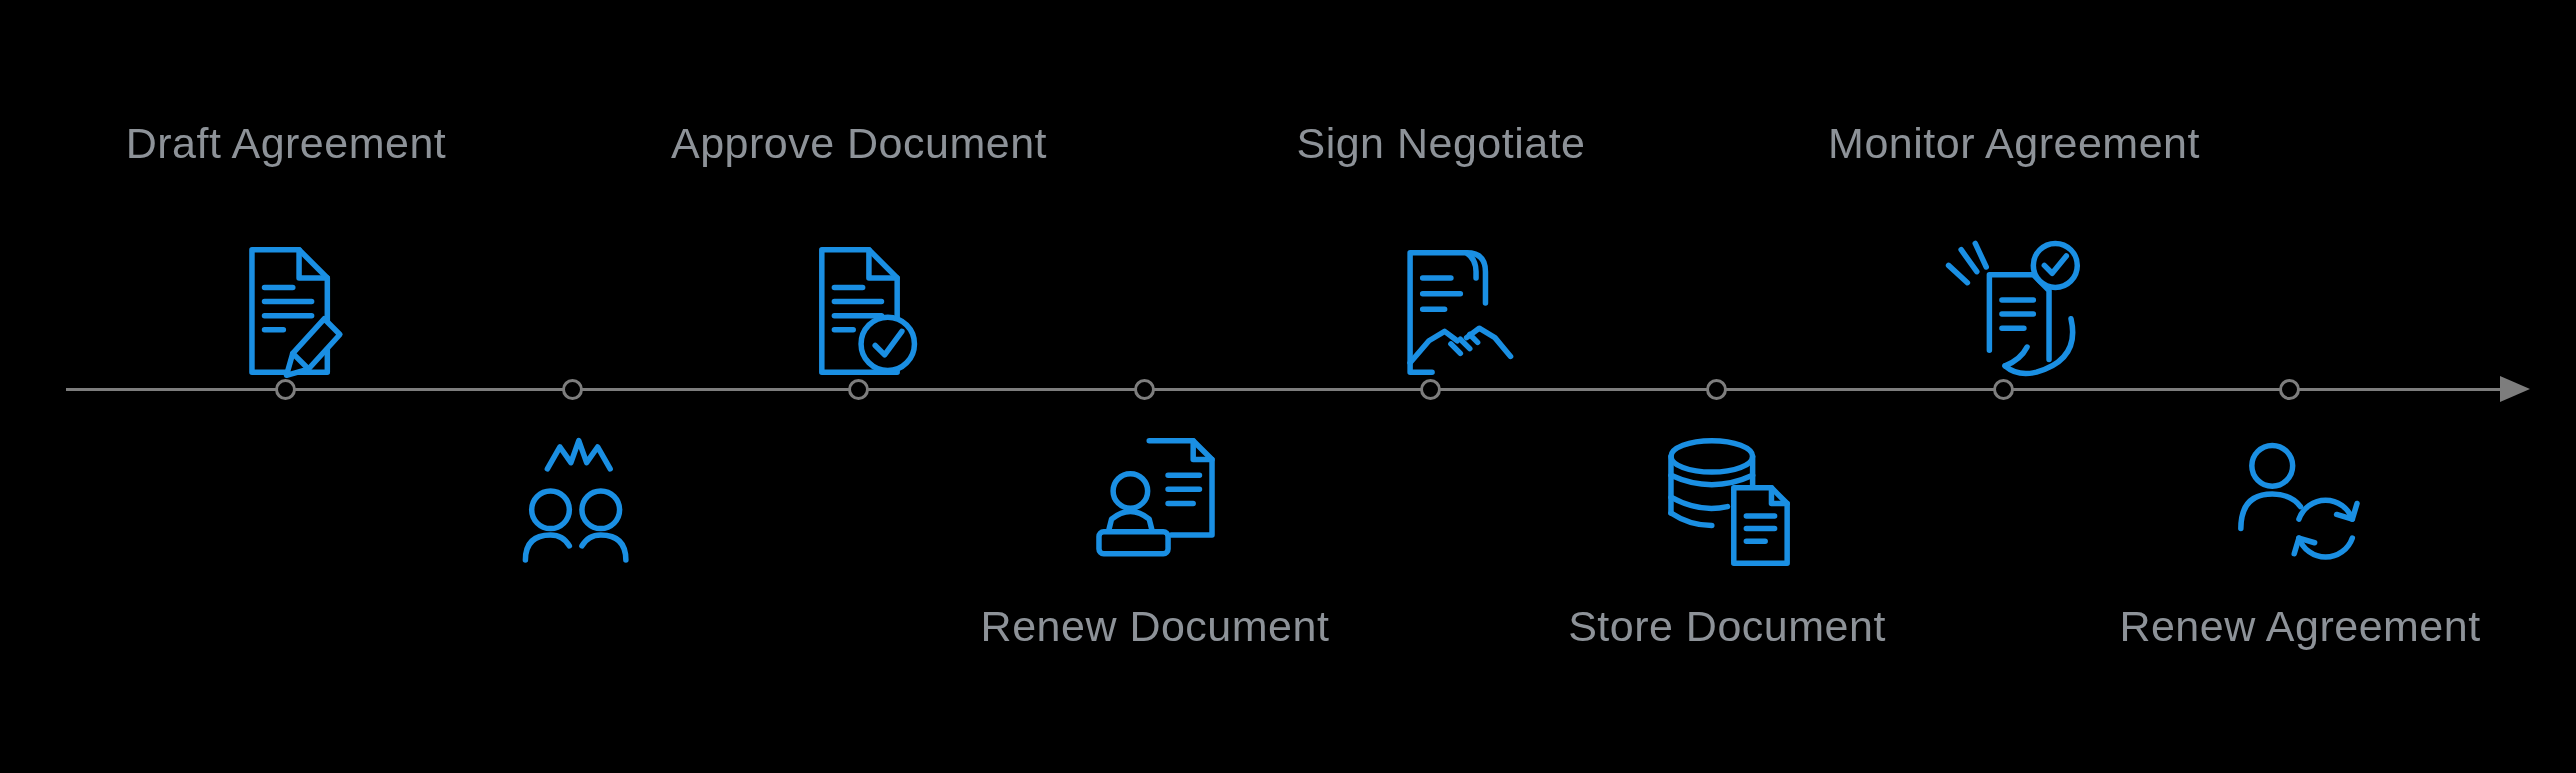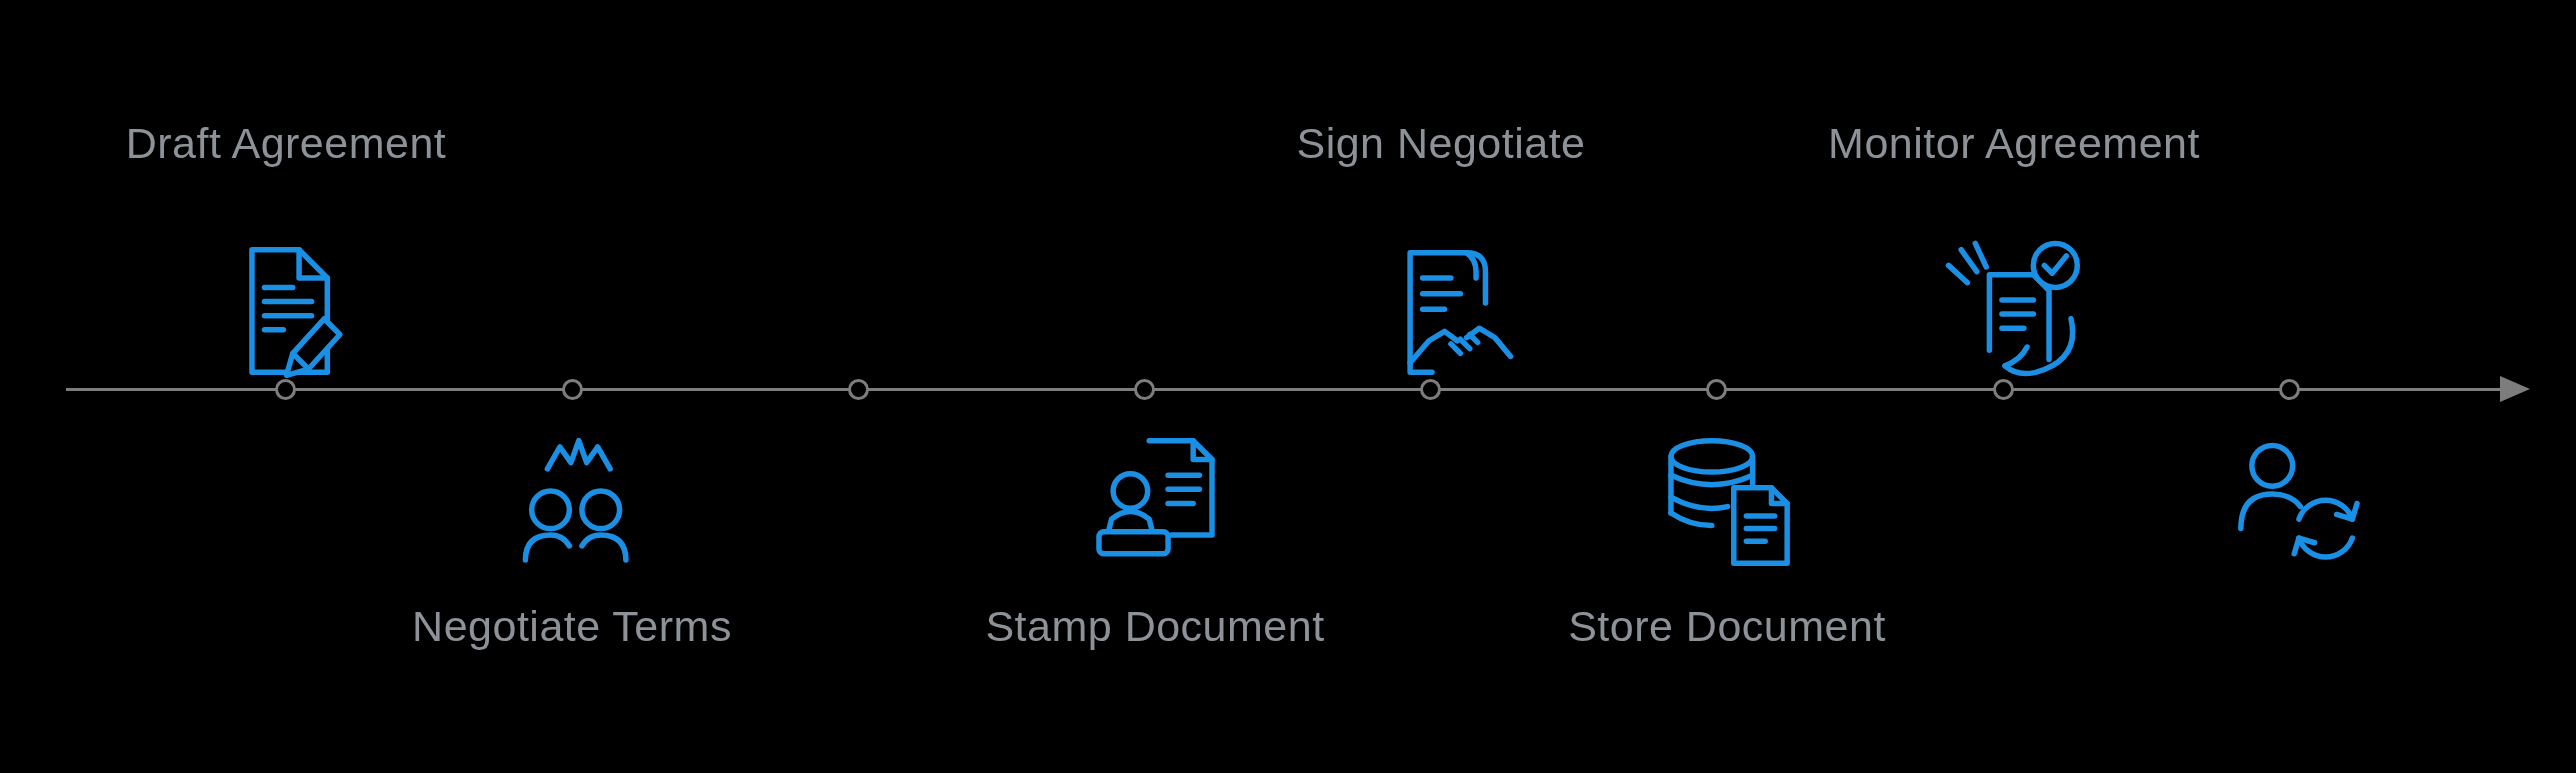--- a/index.html
+++ b/index.html
@@ -96,36 +96,47 @@
   <div class="step bottom" style="left:403px">
     <div class="icon">
       <svg viewBox="0 0 100 100">
         <path d="M34 28 L42 14 L49 24 L54 10 L59 24 L66 14 L74 28"></path>
         <circle cx="36" cy="54" r="12"></circle>
         <path d="M20 86 Q20 70 36 70 Q44 70 48 77"></path>
         <circle cx="68" cy="54" r="12"></circle>
         <path d="M84 86 Q84 70 68 70 Q60 70 56 77"></path>
       </svg>
     </div>
-    <div class="label">Negotiate Terms</div>
   </div>
 
+  <div class="step top" style="left:690px">
+    <div class="label">Approve Document</div>
+    <div class="icon">
+      <svg viewBox="0 0 100 100">
+        <path d="M26 10 H56 L74 28 V88 H26 Z"></path>
+        <path d="M56 10 V28 H74"></path>
+        <path d="M34 34 H52 M34 43 H64 M34 52 H64 M34 61 H46"></path>
+        <circle class="filled" cx="68" cy="70" r="17"></circle>
+        <path d="M60 71 L66 77 L77 62"></path>
+      </svg>
+    </div>
+  </div>
 
   <div class="step bottom" style="left:986px">
     <div class="icon">
       <svg viewBox="0 0 100 100">
         <path d="M46 10 H74 L86 22 V70 H60"></path>
         <path d="M74 10 V22 H86"></path>
         <path d="M58 32 H78 M58 41 H78 M58 50 H74"></path>
         <circle class="filled" cx="34" cy="42" r="11"></circle>
         <path class="filled" d="M20 68 L22 60 Q34 50 46 60 L48 68 Z"></path>
         <rect class="filled" x="14" y="68" width="44" height="14" rx="3"></rect>
       </svg>
     </div>
-    <div class="label">Stamp Document</div>
+    <div class="label">Renew Document</div>
   </div>
 
   <div class="step top" style="left:1272px">
     <div class="label">Sign Negotiate</div>
     <div class="icon">
       <svg viewBox="0 0 100 100">
         <path d="M78 44 V24 Q78 12 66 12 H30 V88 H44"></path>
         <path d="M66 12 Q72 16 72 24 V28"></path>
         <path d="M38 28 H56 M38 38 H62 M38 48 H52"></path>
         <path d="M30 82 L42 68 L52 62 L60 68"></path>
@@ -171,16 +182,17 @@
     <div class="icon">
       <svg viewBox="0 0 100 100">
         <circle cx="32" cy="26" r="13"></circle>
         <path d="M12 66 Q12 44 32 44 Q44 44 50 52"></path>
         <path d="M49 60 A18 18 0 0 1 83 60"></path>
         <path d="M83 60 L86 50 M83 60 L73 57"></path>
         <path d="M83 72 A18 18 0 0 1 49 72"></path>
         <path d="M49 72 L46 82 M49 72 L59 75"></path>
       </svg>
     </div>
+    <div class="label">Renew Agreement</div>
   </div>
 
 </div>
 
 
 </body></html>

